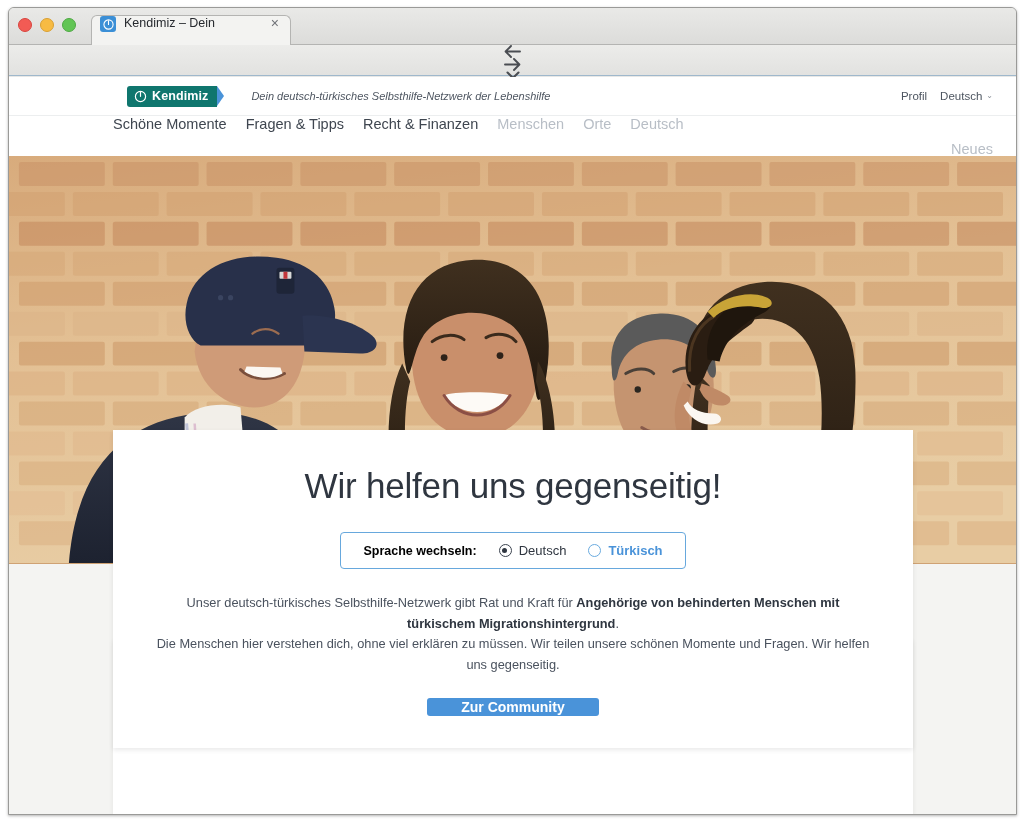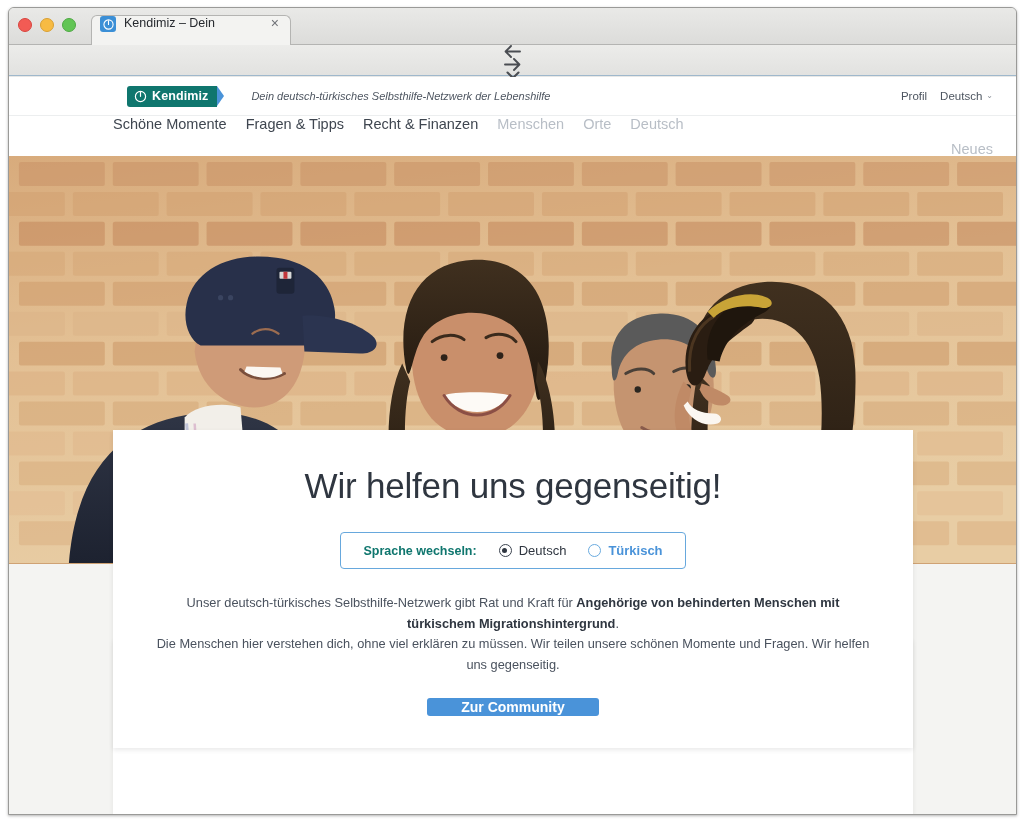--- a/index.html
+++ b/index.html
@@ -203,21 +203,21 @@
   .lang-switch {
     display: inline-flex; align-items: center;
     gap: 22px;
     margin-top: 26px;
     border: 1px solid #67a8dd;
     border-radius: 4px;
     padding: 10px 22px;
   }
   .lang-label {
     font-size: 12.5px; font-weight: bold;
-    color: #0f766e;
+    color: #000000;
   }
   .radio-opt { display: flex; align-items: center; gap: 7px; }
   .radio {
     width: 13px; height: 13px;
     border-radius: 50%;
     border: 1.5px solid #3c4450;
     display: block; position: relative;
     flex: 0 0 auto;
   }
   .radio.on::after {

